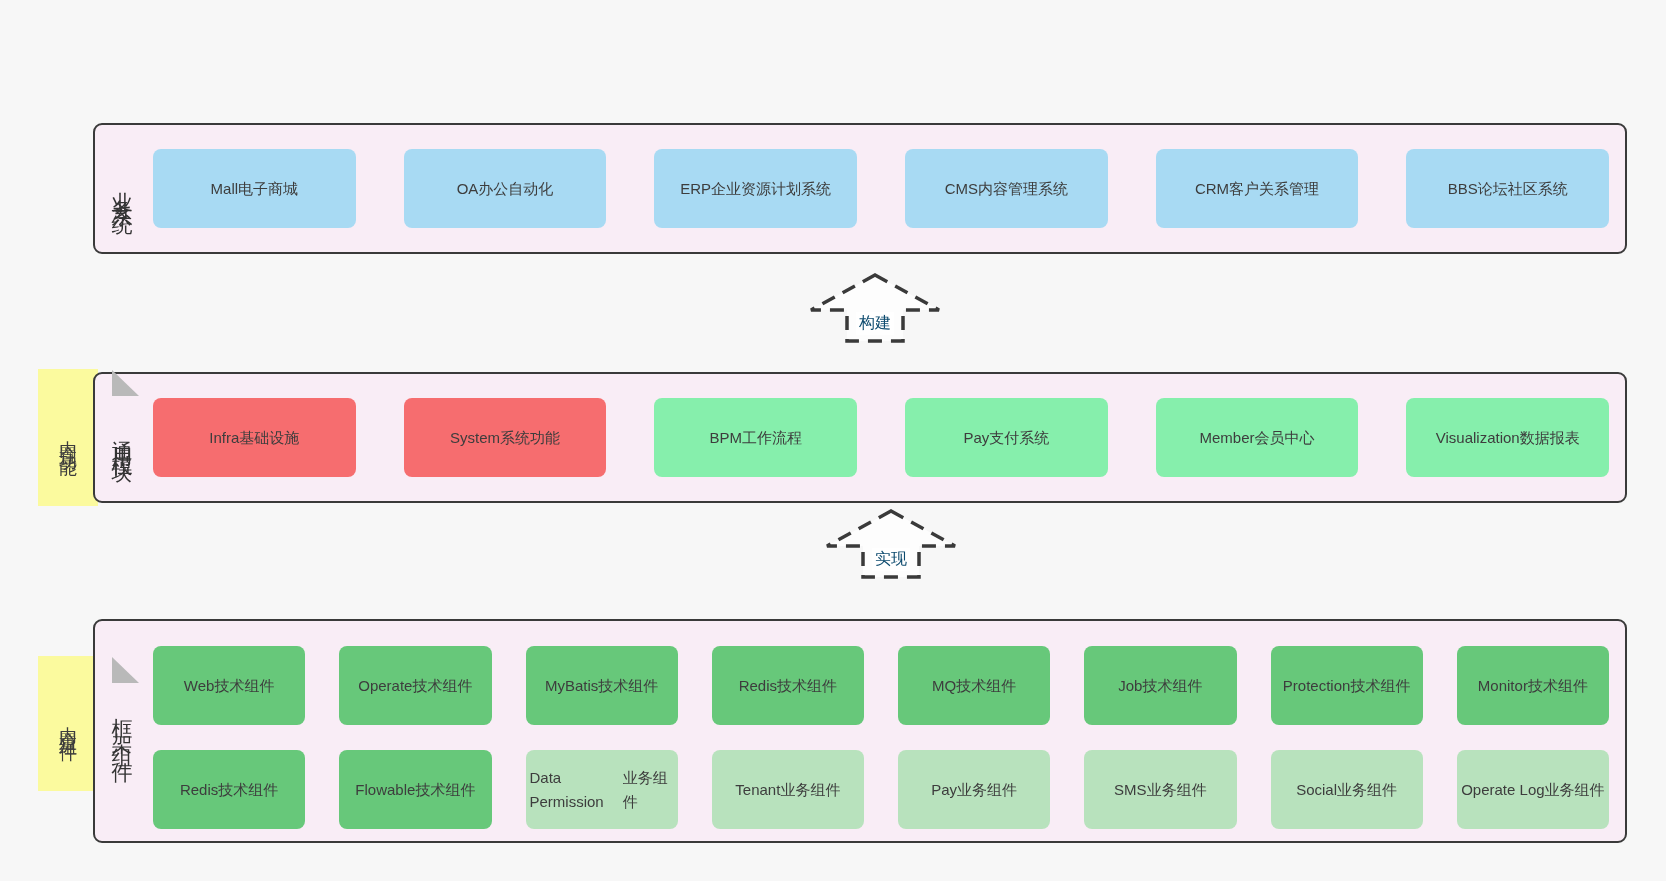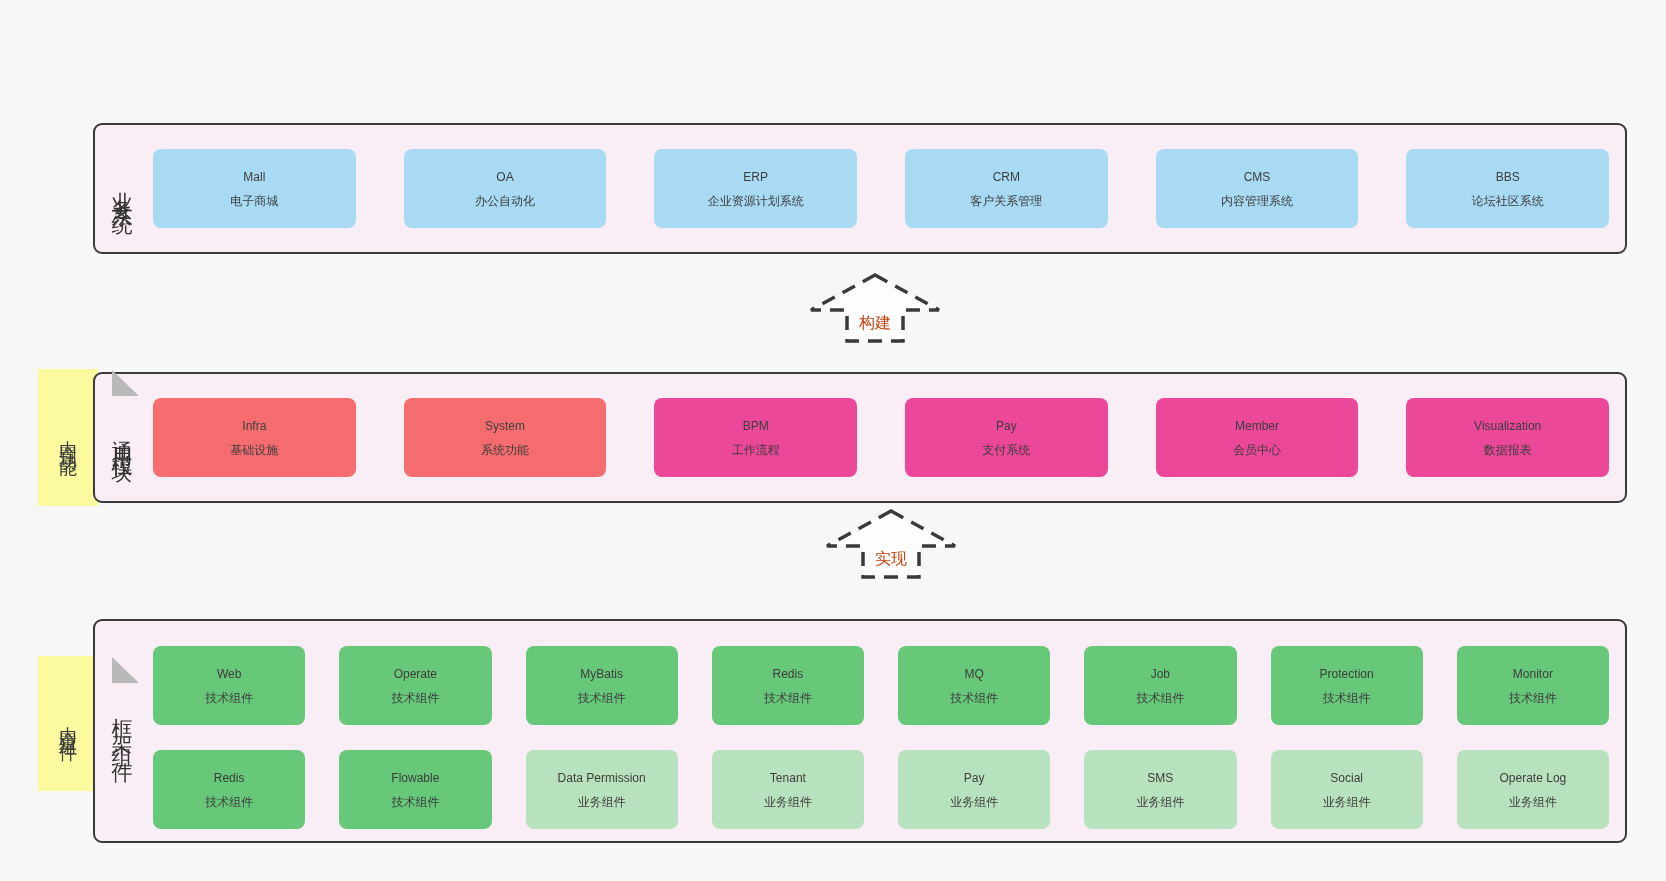--- a/index.html
+++ b/index.html
@@ -25,27 +25,27 @@
     position:absolute;left:58px;right:16px;top:0;bottom:0;
     display:flex;gap:48px;align-items:center;
   }
   .grid{
     position:absolute;left:58px;right:16px;top:25px;
     display:grid;grid-template-columns:repeat(8,1fr);
     column-gap:34px;row-gap:25px;grid-auto-rows:79px;
   }
   .box{
     flex:1;height:79px;border-radius:8px;
-    display:flex;flex-direction:column;align-items:center;justify-content:center;
-    text-align:left;font-size:12px;line-height:24px;padding:0 4px;box-sizing:border-box;
+    display:flex;flex-direction:row;align-items:center;justify-content:center;
+    text-align:left;font-size:15px;line-height:24px;padding:0 4px;box-sizing:border-box;
   }
   .grid .box{height:auto;}
   .blue{background:#a8daf3;}
   .red{background:#f66d6f;}
-  .pink{background:#ec4899;}
+  .pink{background:#86efac;}
   .green{background:#67c87a;}
   .lightgreen{background:#b8e2bd;}
   
   .note-body{
     position:absolute;width:60px;background:#fbfa9e;z-index:0;
     display:flex;align-items:center;justify-content:center;
   }
   #note-1{left:38px;top:369px;height:137px;}
   #note-2{left:38px;top:656px;height:135px;}
   .note-text{
@@ -58,21 +58,21 @@
   }
   #fold-1{left:112px;top:370px;}
   #fold-2{left:112px;top:657px;}
   
   .arrow{position:absolute;width:134px;height:72px;z-index:2;}
   #arrow-1{left:808px;top:272px;}
   #arrow-2{left:824px;top:508px;}
   .arrow svg{position:absolute;left:0;top:0;}
   .arrow-label{
     position:absolute;left:50%;top:40px;transform:translateX(-50%);
-    background:#ffffff;font-size:16px;color:#c2410c;padding:1px 3px;white-space:nowrap;
+    background:#ffffff;font-size:16px;color:#0c4a6e;padding:1px 3px;white-space:nowrap;
   }
 </style>
 </head>
 <body>
 
 <div class="stage">
 
   <div class="note-body" id="note-1">
     <span class="note-text">内置功能</span>
   </div>
@@ -89,26 +89,26 @@
       </div>
       <div class="box blue">
         <div>OA</div>
         <div>办公自动化</div>
       </div>
       <div class="box blue">
         <div>ERP</div>
         <div>企业资源计划系统</div>
       </div>
       <div class="box blue">
+        <div>CMS</div>
+        <div>内容管理系统</div>
+      </div>
+      <div class="box blue">
         <div>CRM</div>
         <div>客户关系管理</div>
-      </div>
-      <div class="box blue">
-        <div>CMS</div>
-        <div>内容管理系统</div>
       </div>
       <div class="box blue">
         <div>BBS</div>
         <div>论坛社区系统</div>
       </div>
     </div>
   </div>
 
   <div class="arrow" id="arrow-1">
     <svg width="134" height="72" viewBox="0 0 134 72">

